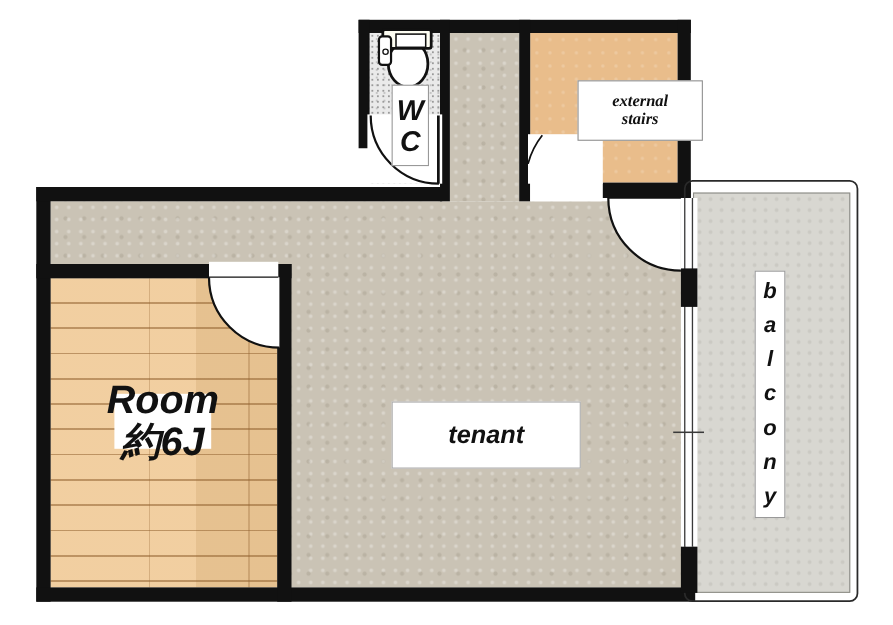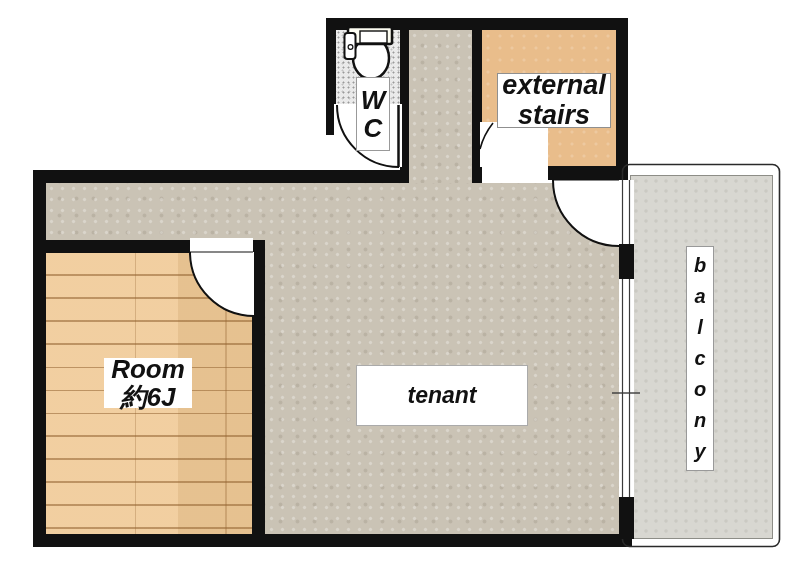--- a/index.html
+++ b/index.html
@@ -50,22 +50,22 @@
   #overlay{position:absolute;left:0;top:0;z-index:3;}
   
   .label{
     position:absolute;z-index:4;background:#ffffff;color:#111111;
     font-weight:bold;font-style:italic;text-align:center;
     display:flex;flex-direction:column;justify-content:center;align-items:center;
     line-height:1.08;
   }
   .label .ln{display:block;white-space:nowrap;}
   .lbl-wc{left:356px;top:77px;width:32px;height:72px;border:1px solid #999;font-size:26px;}
-  .lbl-stairs{left:497px;top:73px;width:112px;height:53px;border:1px solid #8f8f8f;font-size:27px;}
-  .lbl-room{left:104px;top:358px;width:88px;height:50px;font-size:26px;}
+  .lbl-stairs{left:525px;top:73px;width:112px;height:53px;border:1px solid #8f8f8f;font-size:15px;font-family:Liberation Serif, serif;}
+  .lbl-room{left:104px;top:358px;width:88px;height:50px;font-size:36px;}
   .lbl-tenant{left:356px;top:365px;width:170px;height:59px;border:1px solid #aaa;font-size:23px;font-style:italic;}
   .lbl-balcony{left:686px;top:246px;width:26px;height:223px;border:1px solid #999;font-size:20px;line-height:31px;}
 </style>
 </head>
 <body>
 
 <div id="plan">
 
   <div class="floor floor-wc abs" style="left:336px;top:30px;width:64px;height:137px;"></div>
   <div class="floor floor-tenant abs" style="left:409px;top:30px;width:63px;height:153px;"></div>

